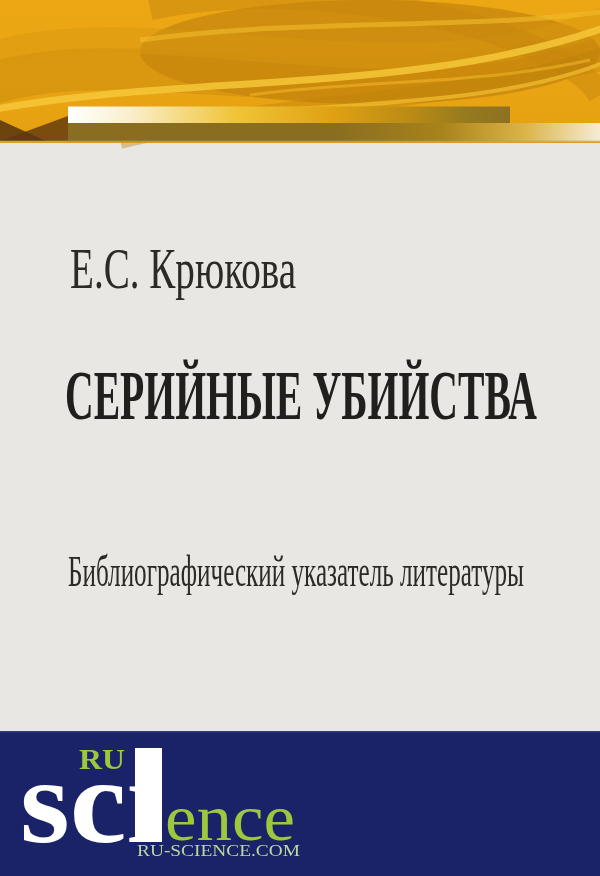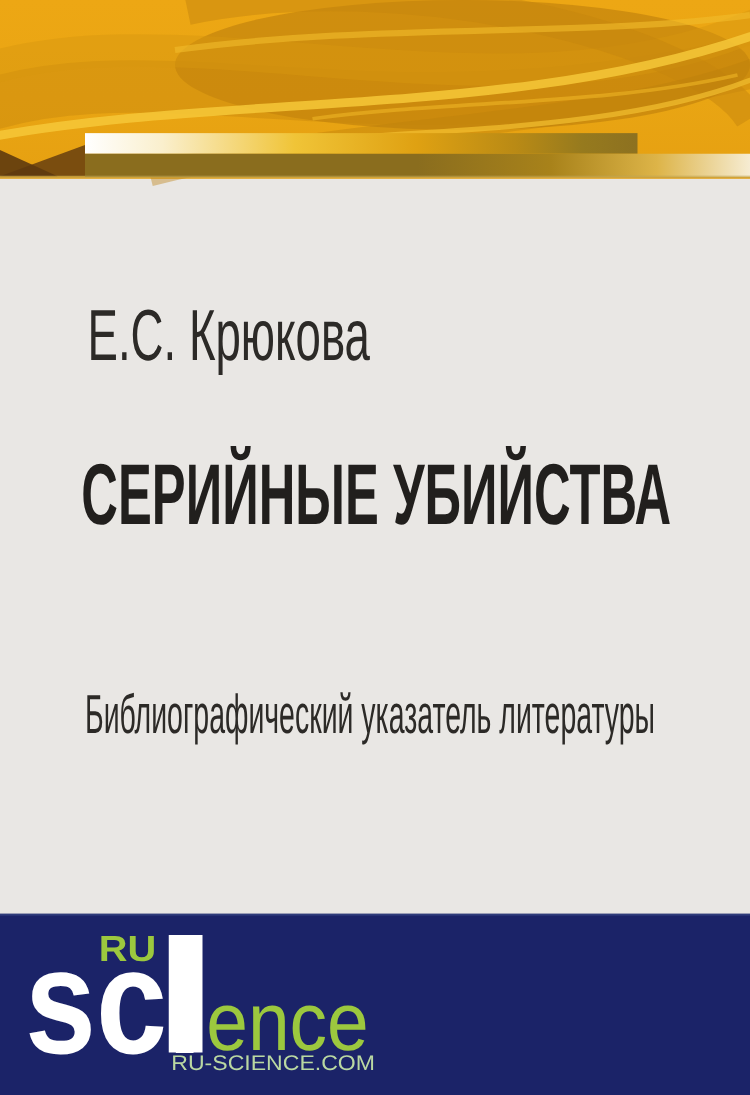--- a/index.html
+++ b/index.html
@@ -3,21 +3,21 @@
   <meta charset="utf-8">
   <style>
     html, body { margin: 0; padding: 0; background: #555; }
     .cover {
       position: relative;
       width: 600px;
       height: 876px;
       margin: 0 auto;
       overflow: hidden;
       background: #e9e7e4;
-      font-family: Liberation Sans, sans-serif;
+      font-family: Liberation Serif, serif;
     }
     .cover svg { display: block; }
   </style>
 </head>
 <body>
 
 <div class="cover">
   <svg width="600" height="876" viewBox="0 0 600 876">
     <defs>
       <linearGradient id="goldBase" x1="0" y1="0" x2="0" y2="1">

